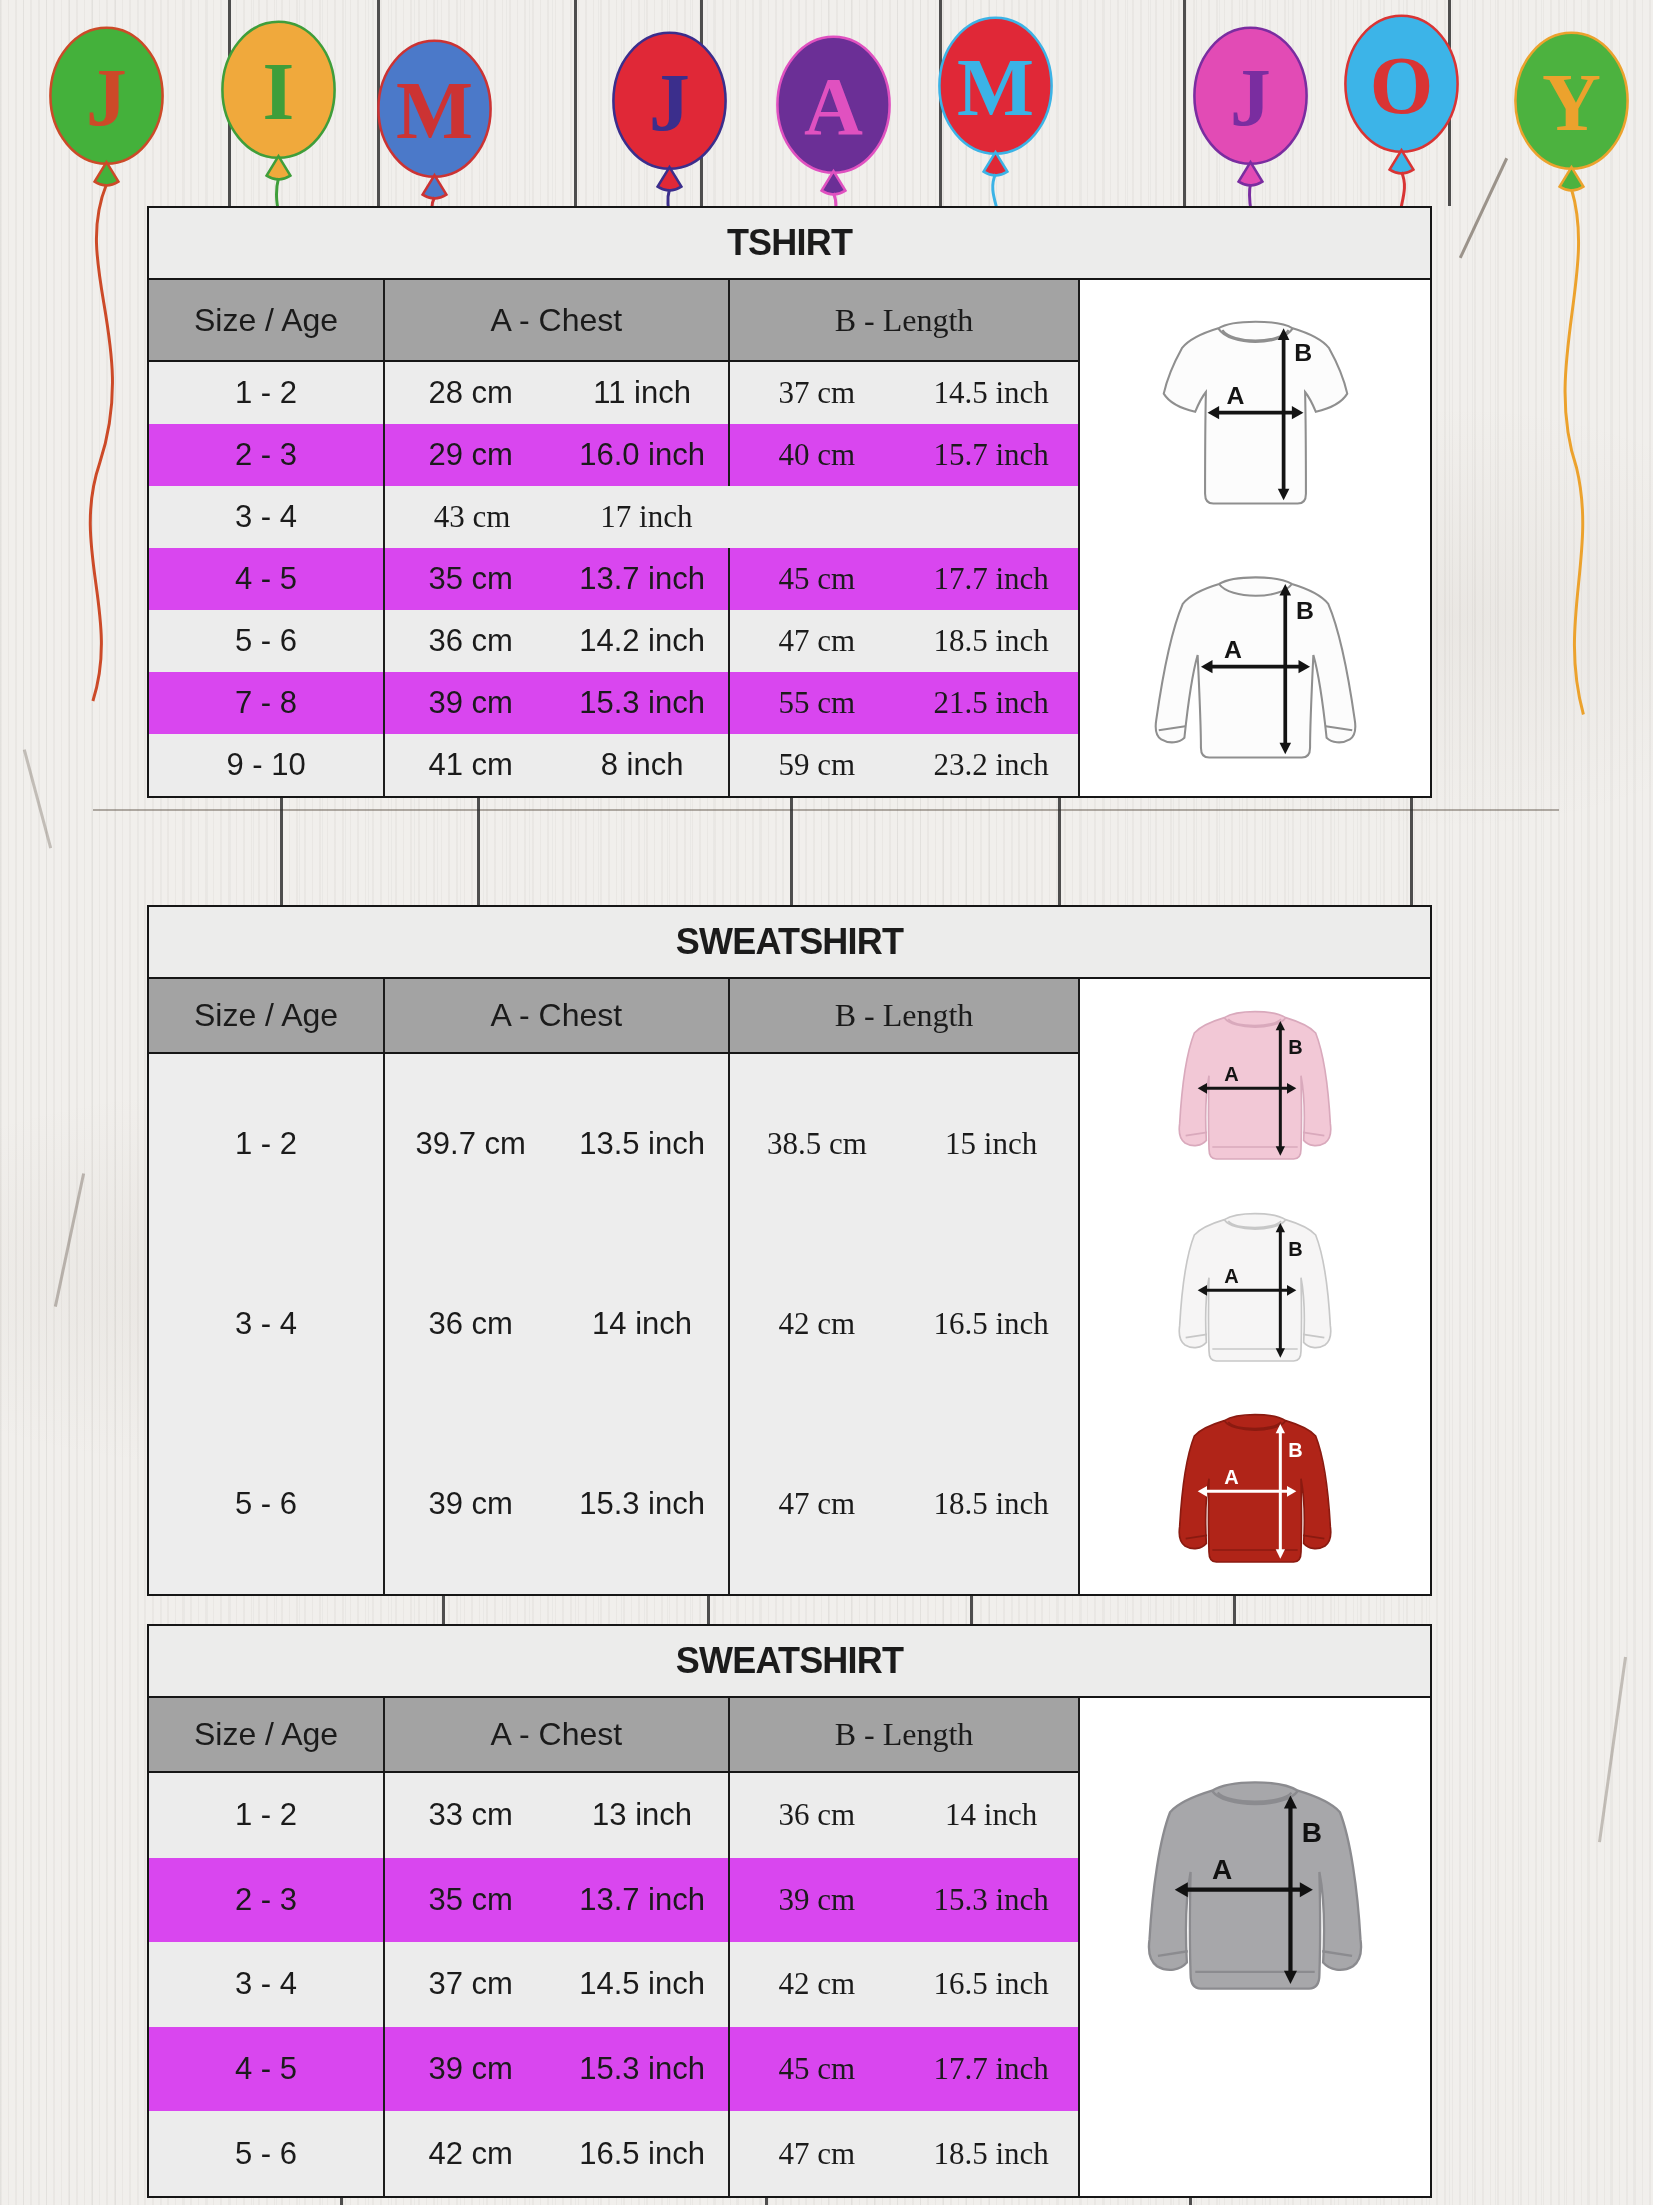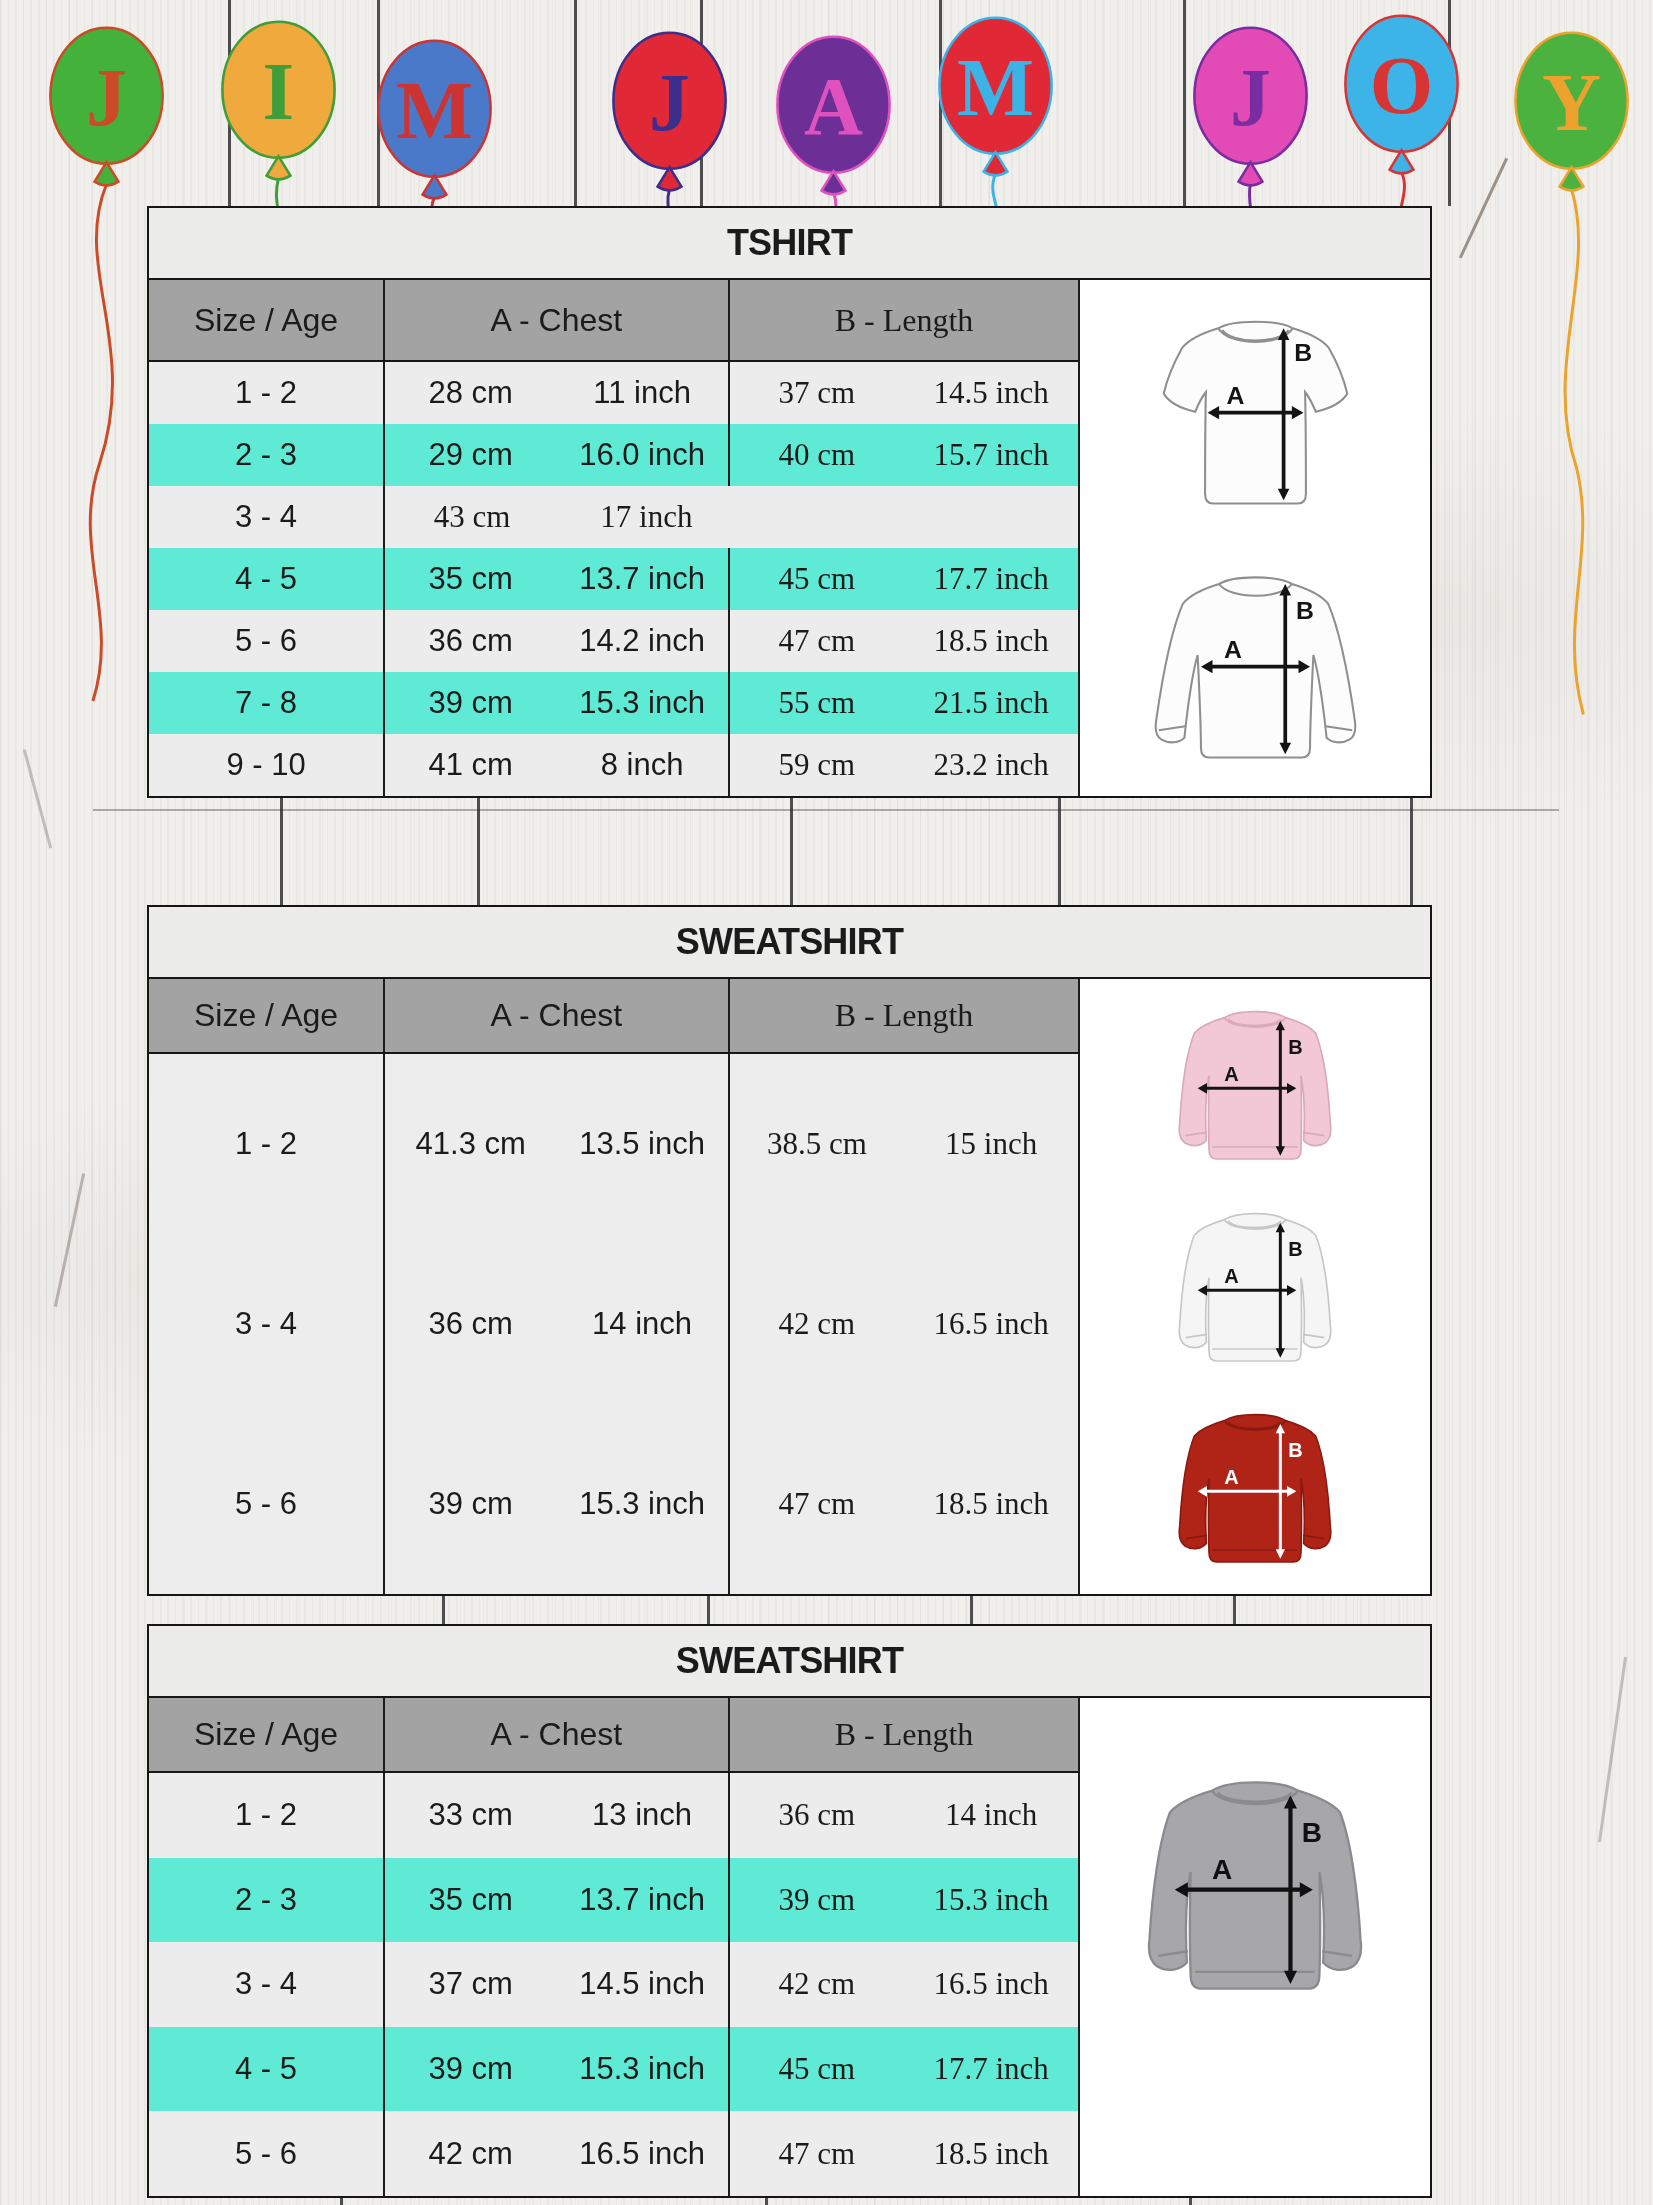--- a/index.html
+++ b/index.html
@@ -31,21 +31,21 @@
   #t1{top:206px;height:592px;}
   #t2{top:905px;height:691px;}
   #t3{top:1624px;height:574px;}
   .title-bar{height:72px;background:#ececeb;border-bottom:2.5px solid #161616;display:flex;align-items:center;justify-content:center;
     font-size:36px;font-weight:700;letter-spacing:-0.8px;box-sizing:border-box;}
   .tbody{display:flex;height:calc(100% - 72px);}
   .grid{width:72.7%;border-right:2.1px solid #1c1c1c;display:flex;flex-direction:column;box-sizing:border-box;}
   .col-head{flex:0 0 82px;display:flex;background:#a3a3a3;border-bottom:2.5px solid #161616;box-sizing:border-box;}
   .small .col-head{flex:0 0 75px;}
   .row{flex:1;display:flex;}
-  .rg{background:#ececec}.rw{background:#5eead4}.r2{background:#ededed}
+  .rg{background:#ececec}.rw{background:#d946ef}.r2{background:#ededed}
   .cell{display:flex;align-items:center;font-size:31px;box-sizing:border-box;}
   .c-size{width:25.4%;justify-content:center;border-right:2.1px solid #1c1c1c;}
   .c-meas{width:37.1%;border-right:2.1px solid #1c1c1c;}
   .c-last{width:37.5%;border-right:none;font-family:Liberation Serif, serif;}
   .hcell{justify-content:center;font-size:32px;}
   .half{width:50%;text-align:center;white-space:nowrap;}
   .img-cell{flex:1;background:#fff;display:flex;flex-direction:column;align-items:center;}
   #t1 .img-cell{justify-content:space-evenly;}
   #t2 .img-cell{justify-content:space-evenly;padding:5.1px 0;}
   #t3 .img-cell{justify-content:flex-start;padding-top:47px;}
@@ -294,21 +294,21 @@
     <div class="tbody">
       <div class="grid">
         <div class="col-head">
           <div class="cell c-size hcell">Size / Age</div>
           <div class="cell c-meas hcell">A - Chest</div>
           <div class="cell c-meas c-last hcell">B - Length</div>
         </div>
         <div class="row r2">
           <div class="cell c-size">1 - 2</div>
           <div class="cell c-meas">
-              <span class="half">41.3 cm</span>
+              <span class="half">39.7 cm</span>
               <span class="half">13.5 inch</span>
             </div>
           <div class="cell c-meas c-last">
               <span class="half">38.5 cm</span>
               <span class="half">15 inch</span>
             </div>
         </div>
         <div class="row r2">
           <div class="cell c-size">3 - 4</div>
           <div class="cell c-meas">

